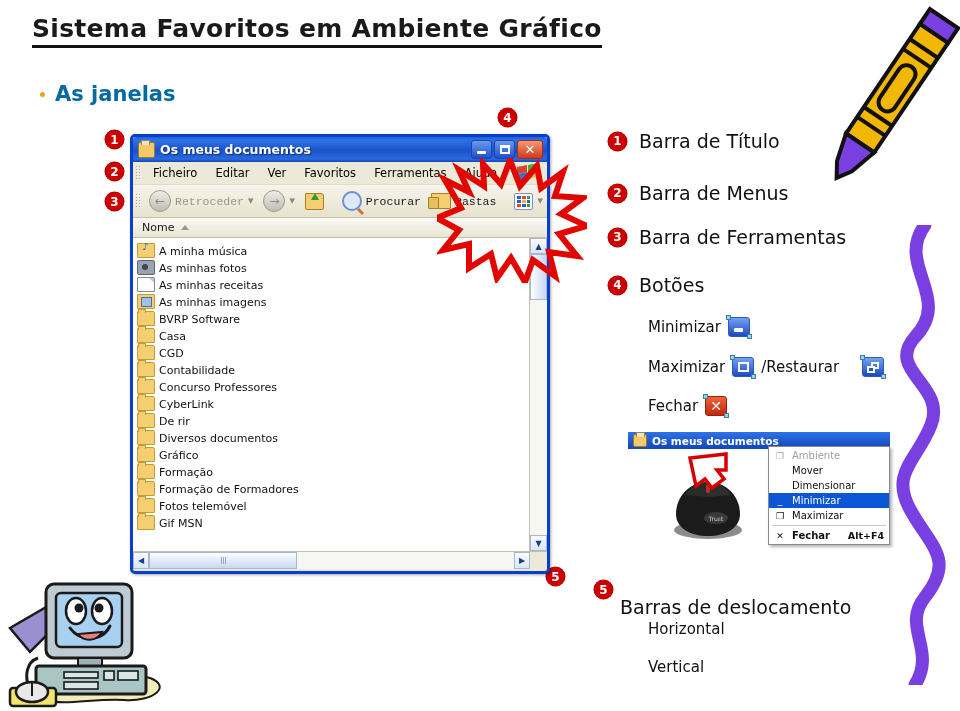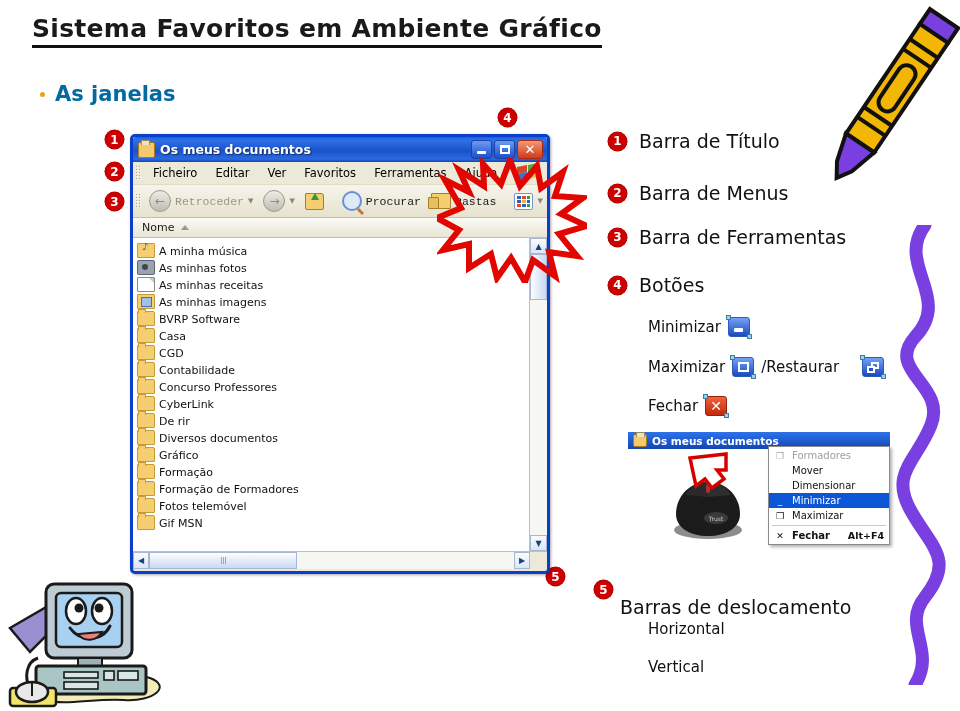--- a/index.html
+++ b/index.html
@@ -411,21 +411,21 @@
 
   <div id="ctx-block">
     <div id="ctx-titlebar">
       <span class="tb-icon" style="width:12px;height:11px;"></span>
       <span class="ct">Os meus documentos</span>
     </div>
 
     <div id="ctx-menu">
       <div class="cm-row disabled">
         <span class="cm-ico">❐</span>
-        <span>Formadores</span>
+        <span>Ambiente</span>
       </div>
       <div class="cm-row">
         <span class="cm-ico"></span>
         <span>Mover</span>
       </div>
       <div class="cm-row">
         <span class="cm-ico"></span>
         <span>Dimensionar</span>
       </div>
       <div class="cm-row sel">

